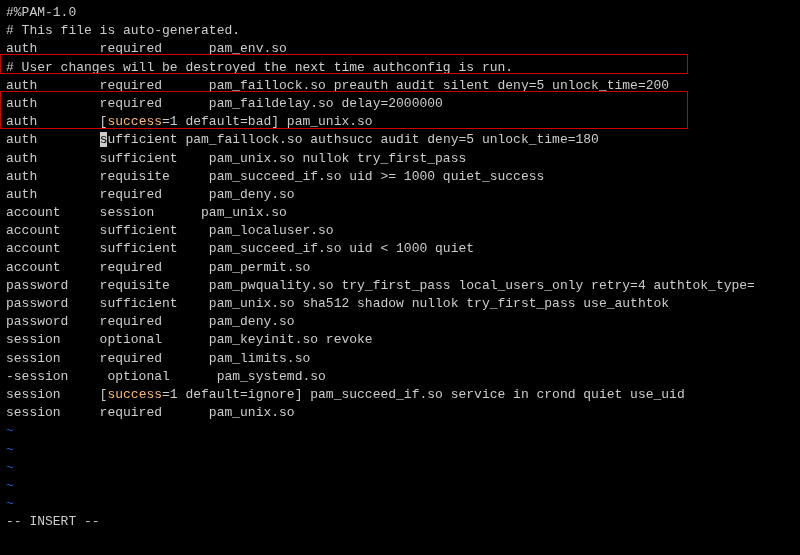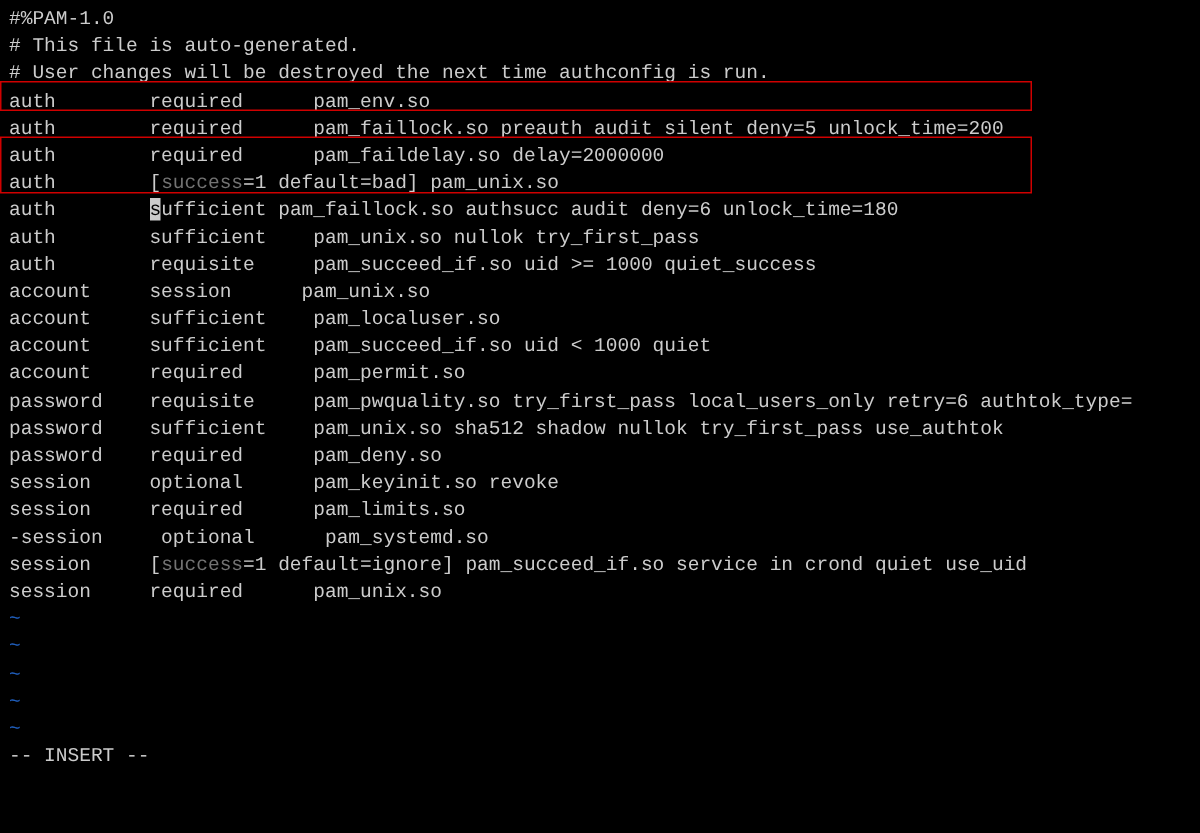--- a/index.html
+++ b/index.html
@@ -8,61 +8,62 @@
     color: #ccc;
     font-family: "Courier New", monospace;
     font-size: 13px;
     line-height: 1.4;
     width: 800px;
     height: 555px;
     overflow: hidden;
     padding: 4px 6px;
   }
   .line { white-space: pre; position: relative; }
-  .kw-green { color: #737373; }
+  .kw-green { color: #fdba74; }
   .tilde { color: #2060c0; }
   .highlight-box {
     position: absolute;
     border: 1px solid #d00000;
     pointer-events: none;
   }
   .box1 { left: 0px; top: 54px; width: 688px; height: 20px; }
   .box2 { left: 0px; top: 91px; width: 688px; height: 38px; }
   .cursor-block {
     background: #ccc;
     color: #000;
   }
 </style>
 </head>
 <body>
 
 <div>
 
   <div class="line">#%PAM-1.0</div>
   <div class="line"># This file is auto-generated.</div>
+  <div class="line">auth        required      pam_env.so</div>
+
   <div class="line"># User changes will be destroyed the next time authconfig is run.</div>
-
-  <div class="line">auth        required      pam_env.so</div>
   <div class="line">auth        required      pam_faillock.so preauth audit silent deny=5 unlock_time=200</div>
   <div class="line">auth        required      pam_faildelay.so delay=2000000</div>
   <div class="line"><span>auth        [</span><span class="kw-green">success</span><span>=1 default=bad] pam_unix.so</span></div>
-  <div class="line"><span>auth        </span><span class="cursor-block">s</span><span>ufficient pam_faillock.so authsucc audit deny=6 unlock_time=180</span></div>
+  <div class="line"><span>auth        </span><span class="cursor-block">s</span><span>ufficient pam_faillock.so authsucc audit deny=5 unlock_time=180</span></div>
   <div class="line">auth        sufficient    pam_unix.so nullok try_first_pass</div>
   <div class="line">auth        requisite     pam_succeed_if.so uid &gt;= 1000 quiet_success</div>
+  <div class="line">auth        required      pam_deny.so</div>
 
   <div class="line"></div>
 
   <div class="line">account     session      pam_unix.so</div>
   <div class="line">account     sufficient    pam_localuser.so</div>
   <div class="line">account     sufficient    pam_succeed_if.so uid &lt; 1000 quiet</div>
   <div class="line">account     required      pam_permit.so</div>
 
   <div class="line"></div>
 
-  <div class="line">password    requisite     pam_pwquality.so try_first_pass local_users_only retry=6 authtok_type=</div>
+  <div class="line">password    requisite     pam_pwquality.so try_first_pass local_users_only retry=4 authtok_type=</div>
   <div class="line">password    sufficient    pam_unix.so sha512 shadow nullok try_first_pass use_authtok</div>
   <div class="line">password    required      pam_deny.so</div>
 
   <div class="line"></div>
 
   <div class="line">session     optional      pam_keyinit.so revoke</div>
   <div class="line">session     required      pam_limits.so</div>
   <div class="line">-session     optional      pam_systemd.so</div>
   <div class="line"><span>session     [</span><span class="kw-green">success</span><span>=1 default=ignore] pam_succeed_if.so service in crond quiet use_uid</span></div>
   <div class="line">session     required      pam_unix.so</div>

